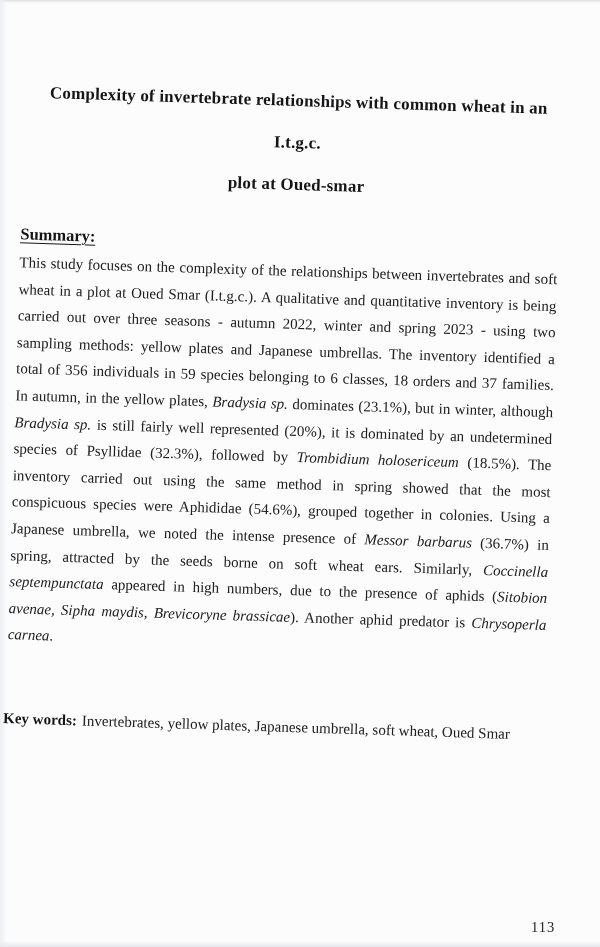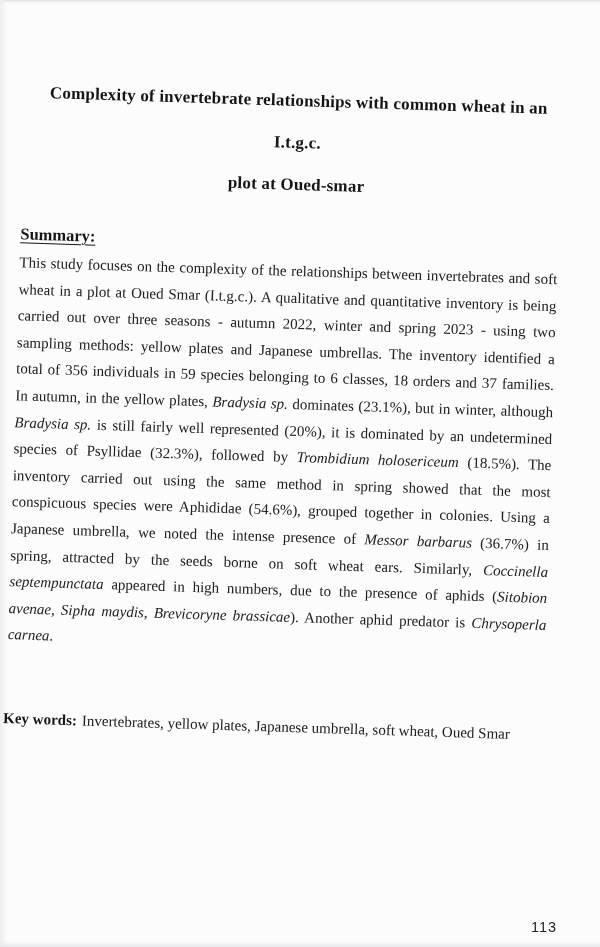--- a/index.html
+++ b/index.html
@@ -70,21 +70,21 @@
     color: #202022;
   }
   .keywords .kw-label { font-weight: bold; padding-right: 5px; color: #151517; }
   .page-number {
     position: absolute;
     left: 531px;
     top: 919px;
     font-size: 14.5px;
     letter-spacing: 1px;
     color: #232328;
-    font-family: Liberation Sans, sans-serif;
+    font-family: Liberation Serif, serif;
   }
 </style>
 </head>
 <body>
 
 <div class="screen">
 
   <div class="scan-edge-top"></div>
   <div class="scan-edge-left"></div>
   <div class="scan-edge-bottom"></div>

